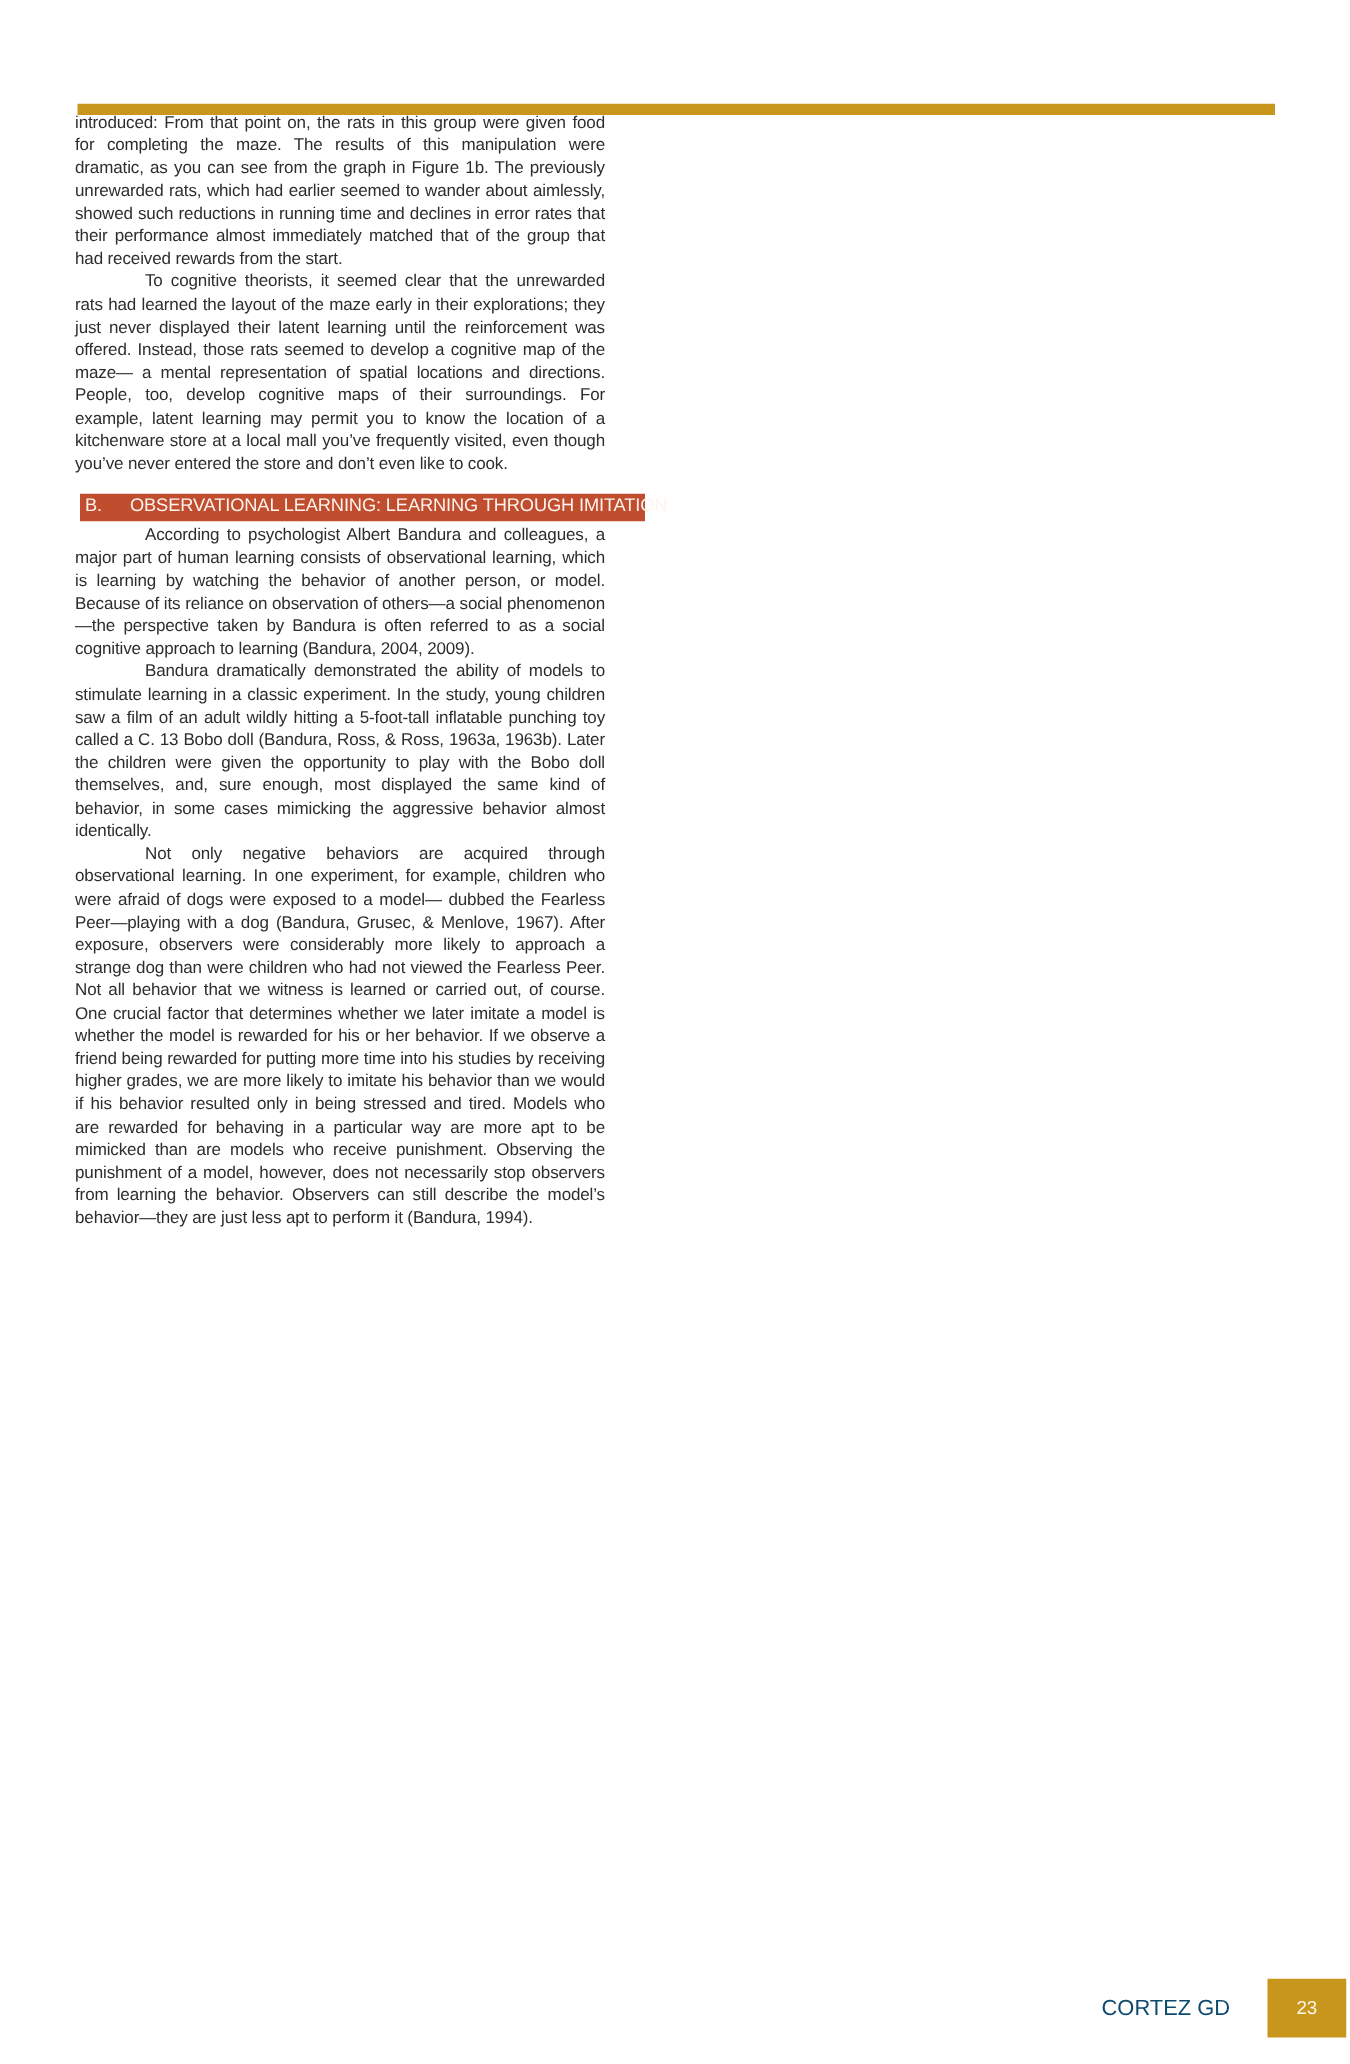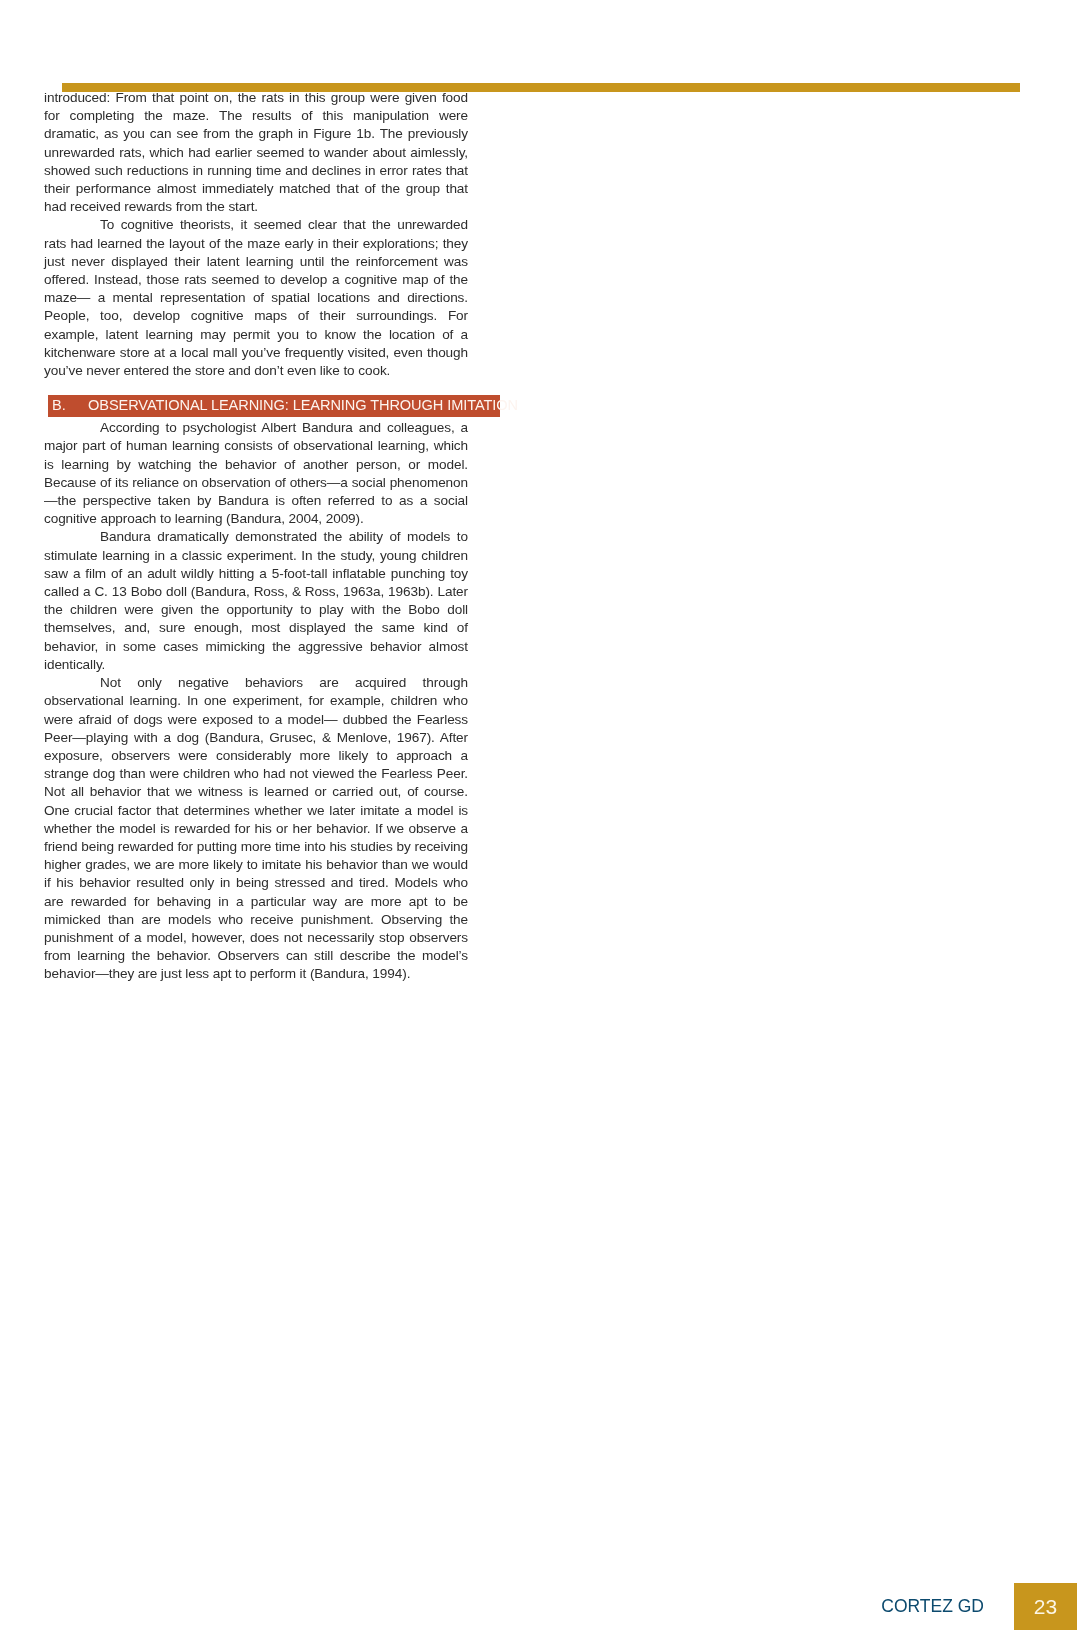--- a/index.html
+++ b/index.html
@@ -42,21 +42,21 @@
     position: absolute;
     left: 62px;
     top: 83px;
     width: 958px;
     height: 9px;
     background: #c8961d;
   }
   
   .column {
     position: absolute;
-    left: 44px;
+    left: 60px;
     top: 89px;
     width: 424px;
     color: #2d2d2d;
     font-size: 13.6px;
     line-height: 18.2px;
     text-align: justify;
     letter-spacing: -0.1px;
   }
   .para {
     margin: 0;
@@ -95,21 +95,21 @@
     margin-right: 30px;
   }
   .page-badge {
     width: 63px;
     height: 47px;
     background: #c8961d;
     color: #fcf6e6;
     display: flex;
     align-items: center;
     justify-content: center;
-    font-size: 21px;
+    font-size: 15px;
     margin-right: 3px;
   }
 </style>
 </head>
 <body>
 
 <div class="page">
 
 
   <div class="gold-rule"></div>

